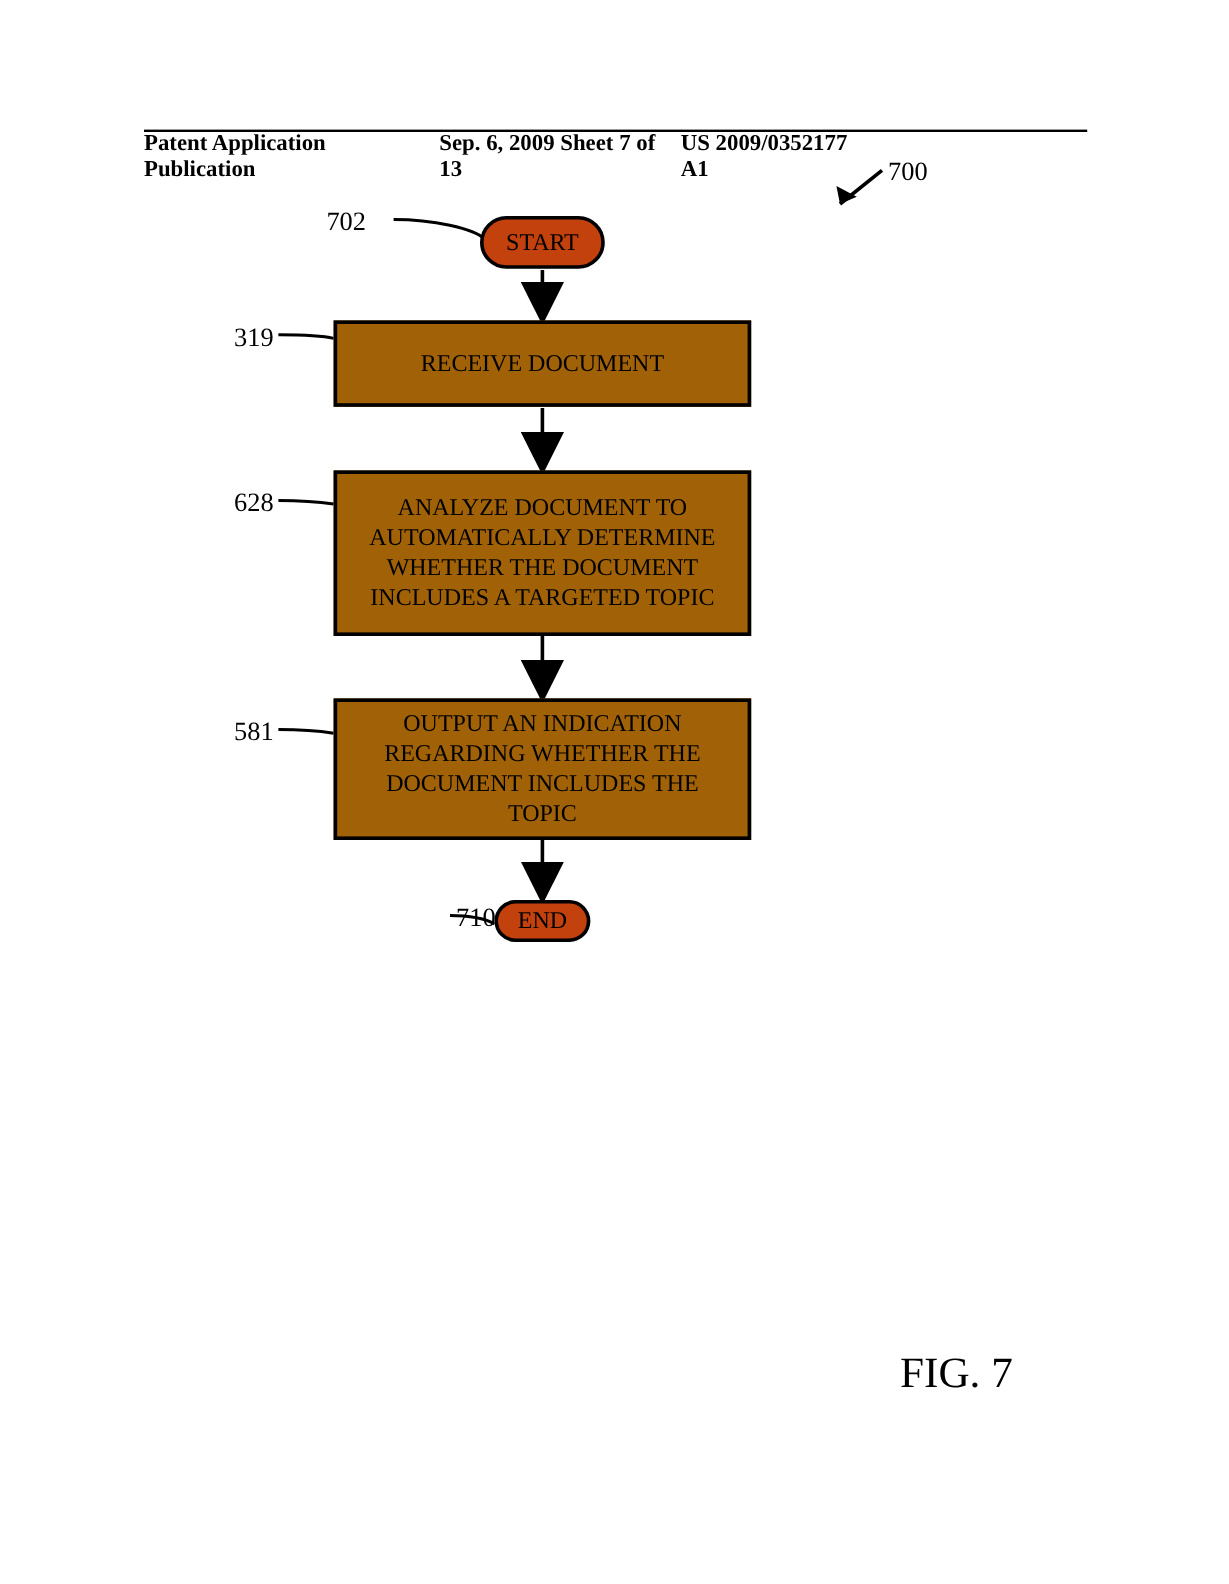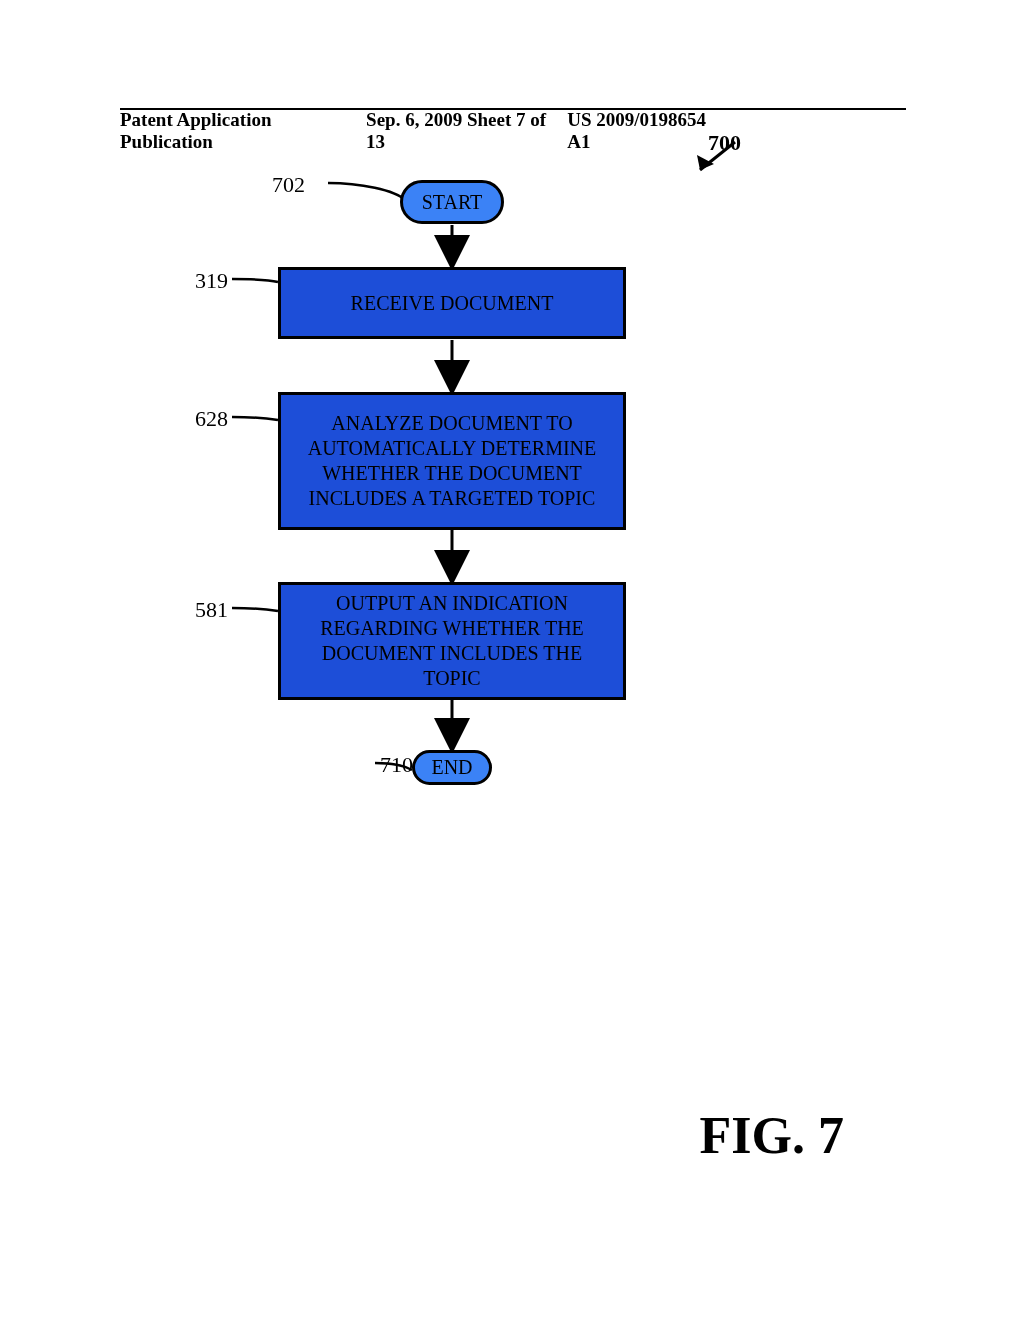--- a/index.html
+++ b/index.html
@@ -47,61 +47,61 @@
     top: 130px;
     left: 0;
     width: 1024px;
     height: 780px;
   }
 
   
   .fbox {
     position: absolute;
     border: 3px solid #000;
-    background: #1d4ed8;
+    background: #a16207;
     display: flex;
     align-items: center;
     justify-content: center;
     text-align: center;
     font-size: 20px;
     line-height: 1.25;
     padding: 6px 10px;
   }
   .term {
     position: absolute;
     border: 3px solid #000;
     border-radius: 22px;
-    background: #3b82f6;
+    background: #c2410c;
     display: flex;
     align-items: center;
     justify-content: center;
     font-size: 20px;
   }
   .reflabel {
     position: absolute;
     font-size: 22px;
   }
 
   .fig-caption {
     position: absolute;
     right: 180px;
     bottom: 155px;
-    font-size: 52px;
-    font-weight: bold;
+    font-size: 36px;
+    font-weight: normal;
   }
 </style>
 </head>
 <body>
 
 <div class="page">
 
   <div class="header">
     <span class="header-left">Patent Application Publication</span>
     <span class="header-center">Sep. 6, 2009   Sheet 7 of 13</span>
-    <span class="header-right">US 2009/0198654 A1</span>
+    <span class="header-right">US 2009/0352177 A1</span>
   </div>
   <div class="hr"></div>
 
   <div class="svgwrap">
 
     <svg width="1024" height="780" style="position:absolute;top:0;left:0;">
       <defs>
         <marker id="ah" viewBox="0 0 12 12" refX="10" refY="6" markerWidth="12" markerHeight="12" orient="auto">
           <path d="M0,0 L12,6 L0,12 Z" fill="#000"></path>
         </marker>
@@ -137,21 +137,21 @@
     </div>
 
     <div class="fbox" style="left:278px; top:262px; width:348px; height:138px;">
       <span>ANALYZE DOCUMENT TO AUTOMATICALLY DETERMINE WHETHER THE DOCUMENT INCLUDES A TARGETED TOPIC</span>
     </div>
 
     <div class="term" style="left:412px; top:620px; width:80px; height:35px;">
       <span>END</span>
     </div>
 
-    <div class="reflabel" style="left:708px; top:0px;font-weight:bold;">700</div>
+    <div class="reflabel" style="left:740px; top:0px;">700</div>
     <div class="reflabel" style="left:272px; top:42px;">702</div>
     <div class="reflabel" style="left:195px; top:138px;">319</div>
     <div class="reflabel" style="left:195px; top:276px;">628</div>
     <div class="reflabel" style="left:195px; top:467px;">581</div>
     <div class="reflabel" style="left:338px; top:622px;margin-left:42px;">710</div>
 
   </div>
 
   <div class="fig-caption">FIG. 7</div>
 

